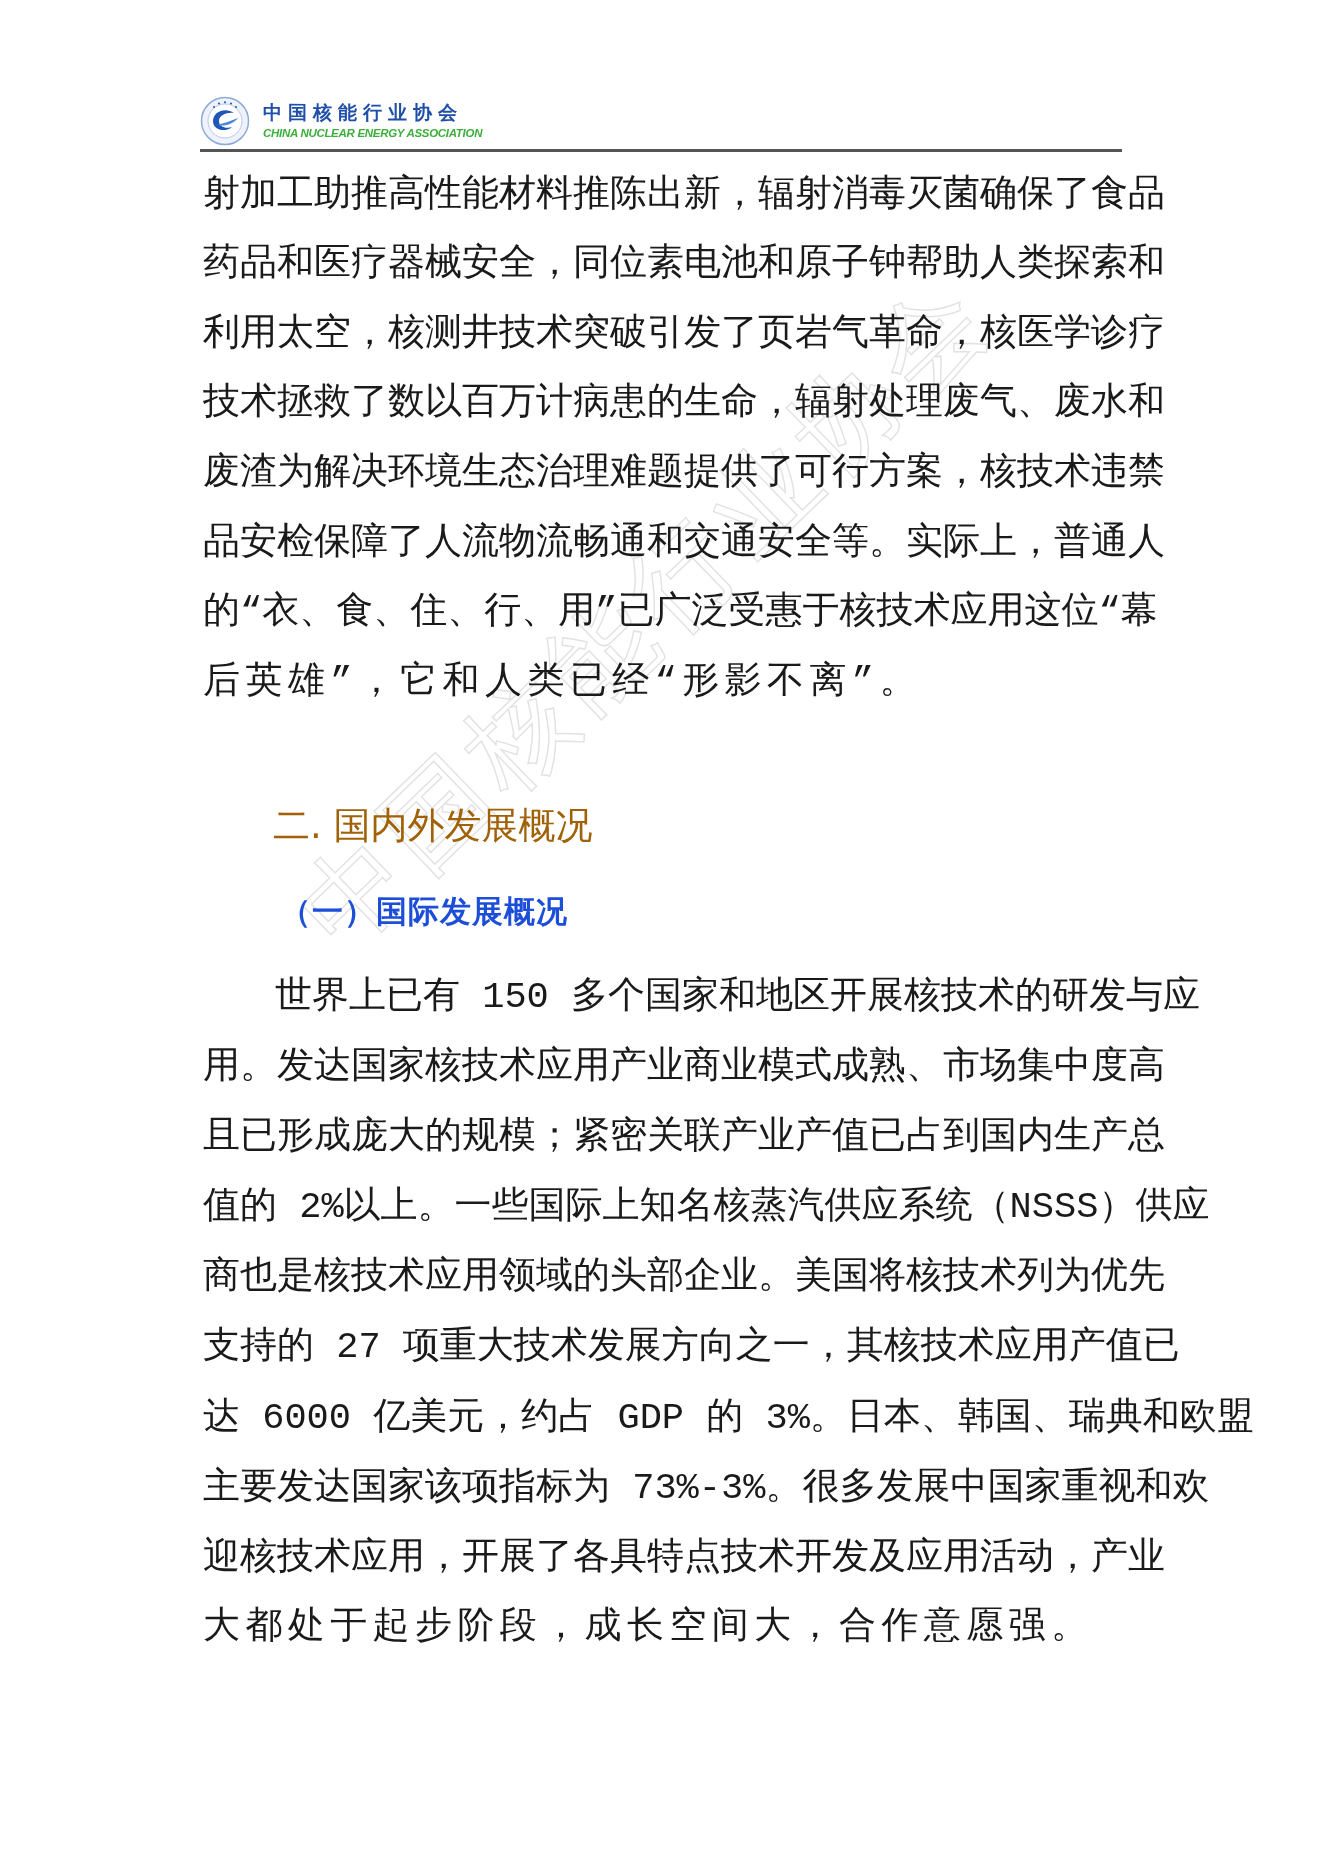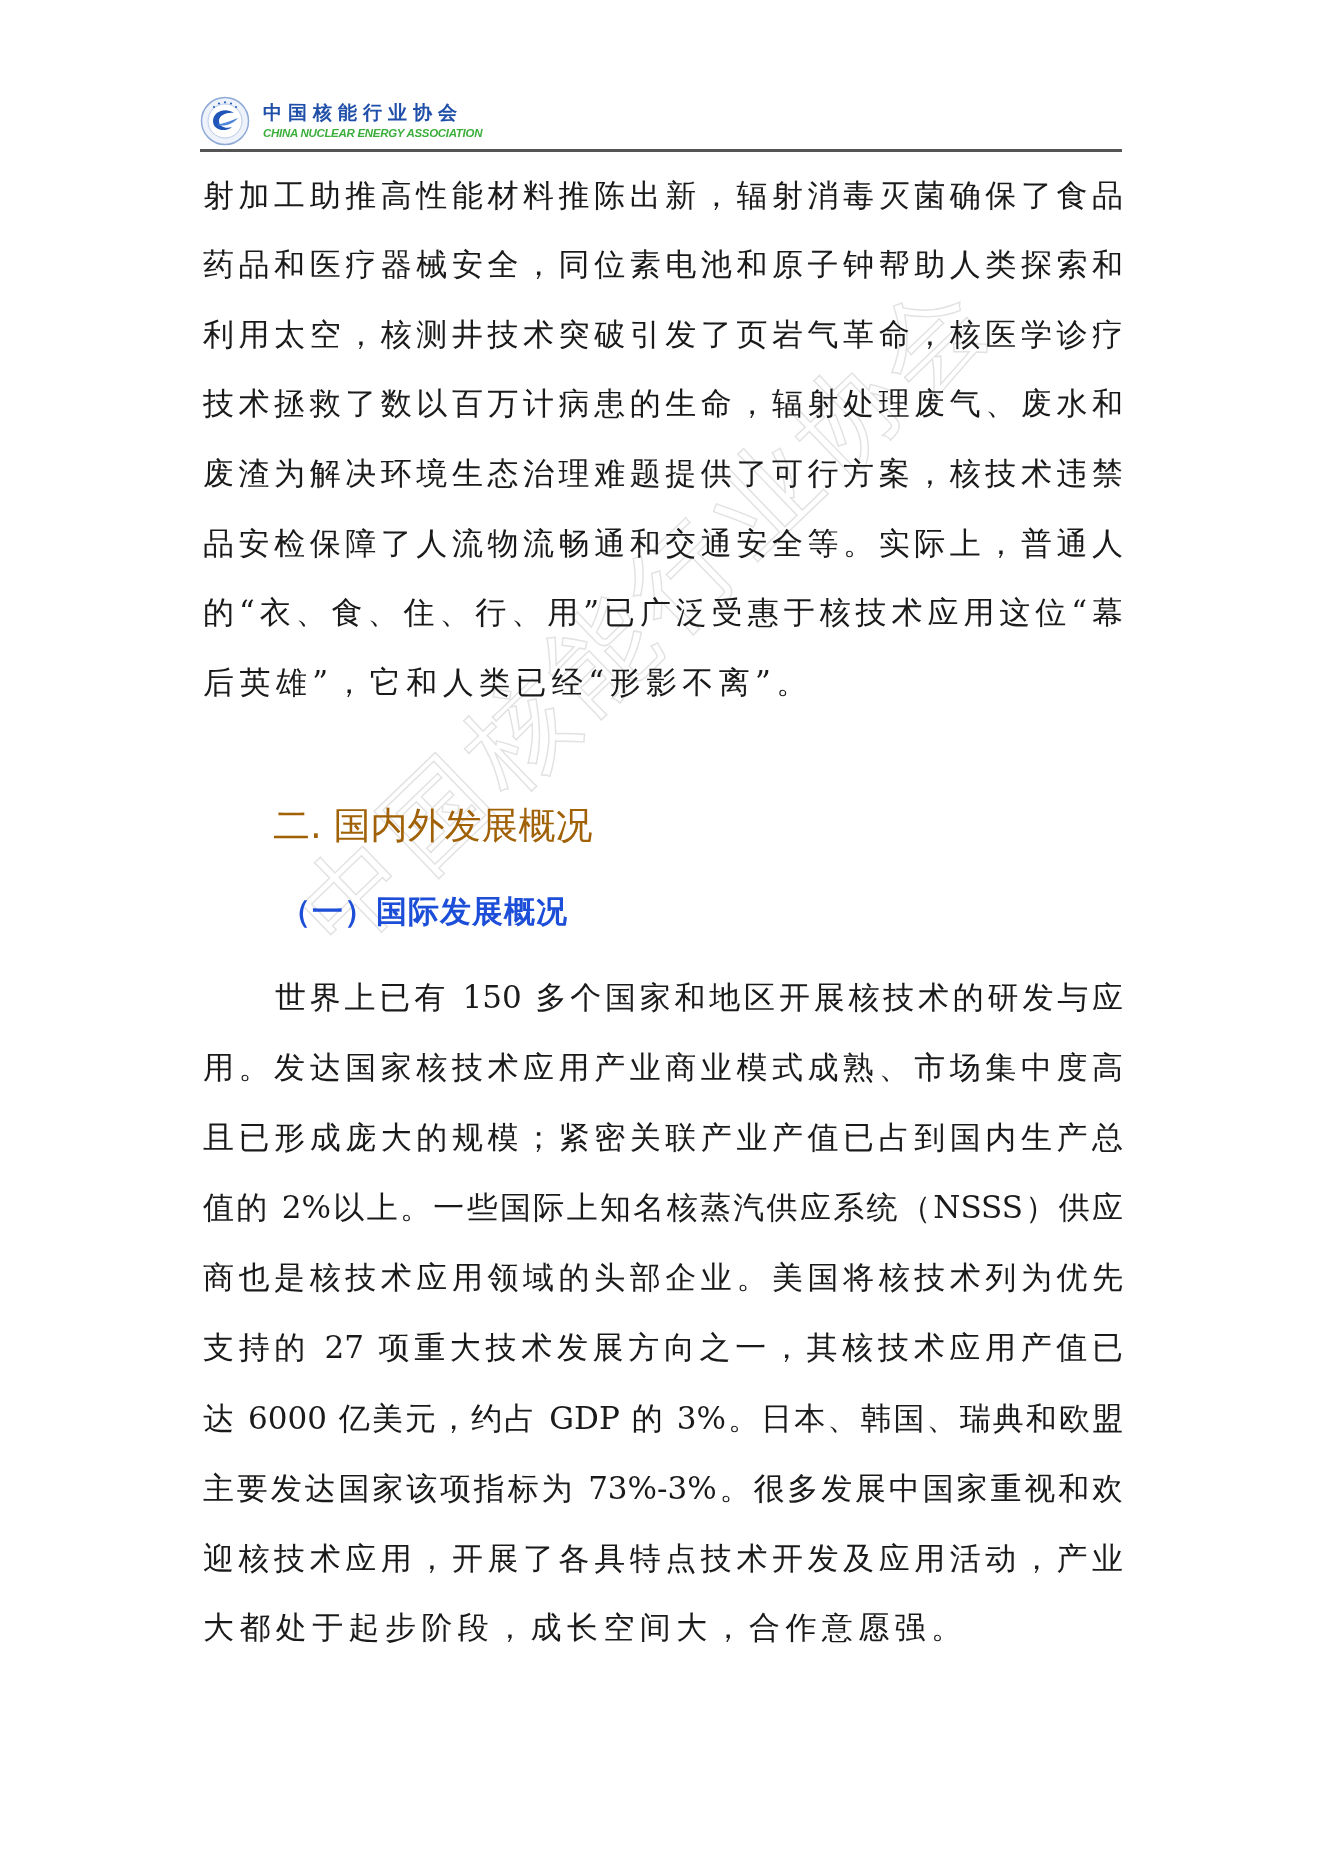--- a/index.html
+++ b/index.html
@@ -35,22 +35,22 @@
     position: absolute; left: 270px; top: 880px; width: 1000px;
     transform: rotate(-44deg); transform-origin: 0 0;
     font-family: "DejaVu Sans", "Liberation Sans", sans-serif;
     font-size: 104px; color: transparent;
     -webkit-text-stroke: 1.4px #e2e2e2;
     letter-spacing: 10px; white-space: nowrap; pointer-events: none;
     z-index: 0;
   }
   .line {
     position: absolute; left: 203px; width: 920px; height: 40px;
-    font-size: 31px; line-height: 40px; white-space: nowrap;
-    letter-spacing: 5.4px; z-index: 1;
+    font-size: 37px; line-height: 40px; white-space: nowrap;
+    letter-spacing: 5.4px; z-index: 1; font-family: Liberation Mono, monospace;
   }
   .line.justify { text-align: justify; text-align-last: justify; letter-spacing: 0; }
   .line.indent { left: 275px; width: 848px; }
   .h1 {
     position: absolute; left: 273px; top: 805px; height: 42px;
     font-family: "DejaVu Sans", "Liberation Sans", sans-serif;
     font-size: 37px; line-height: 42px; white-space: nowrap; z-index: 1;
     color: #a16207;
   }
   .h2 {

